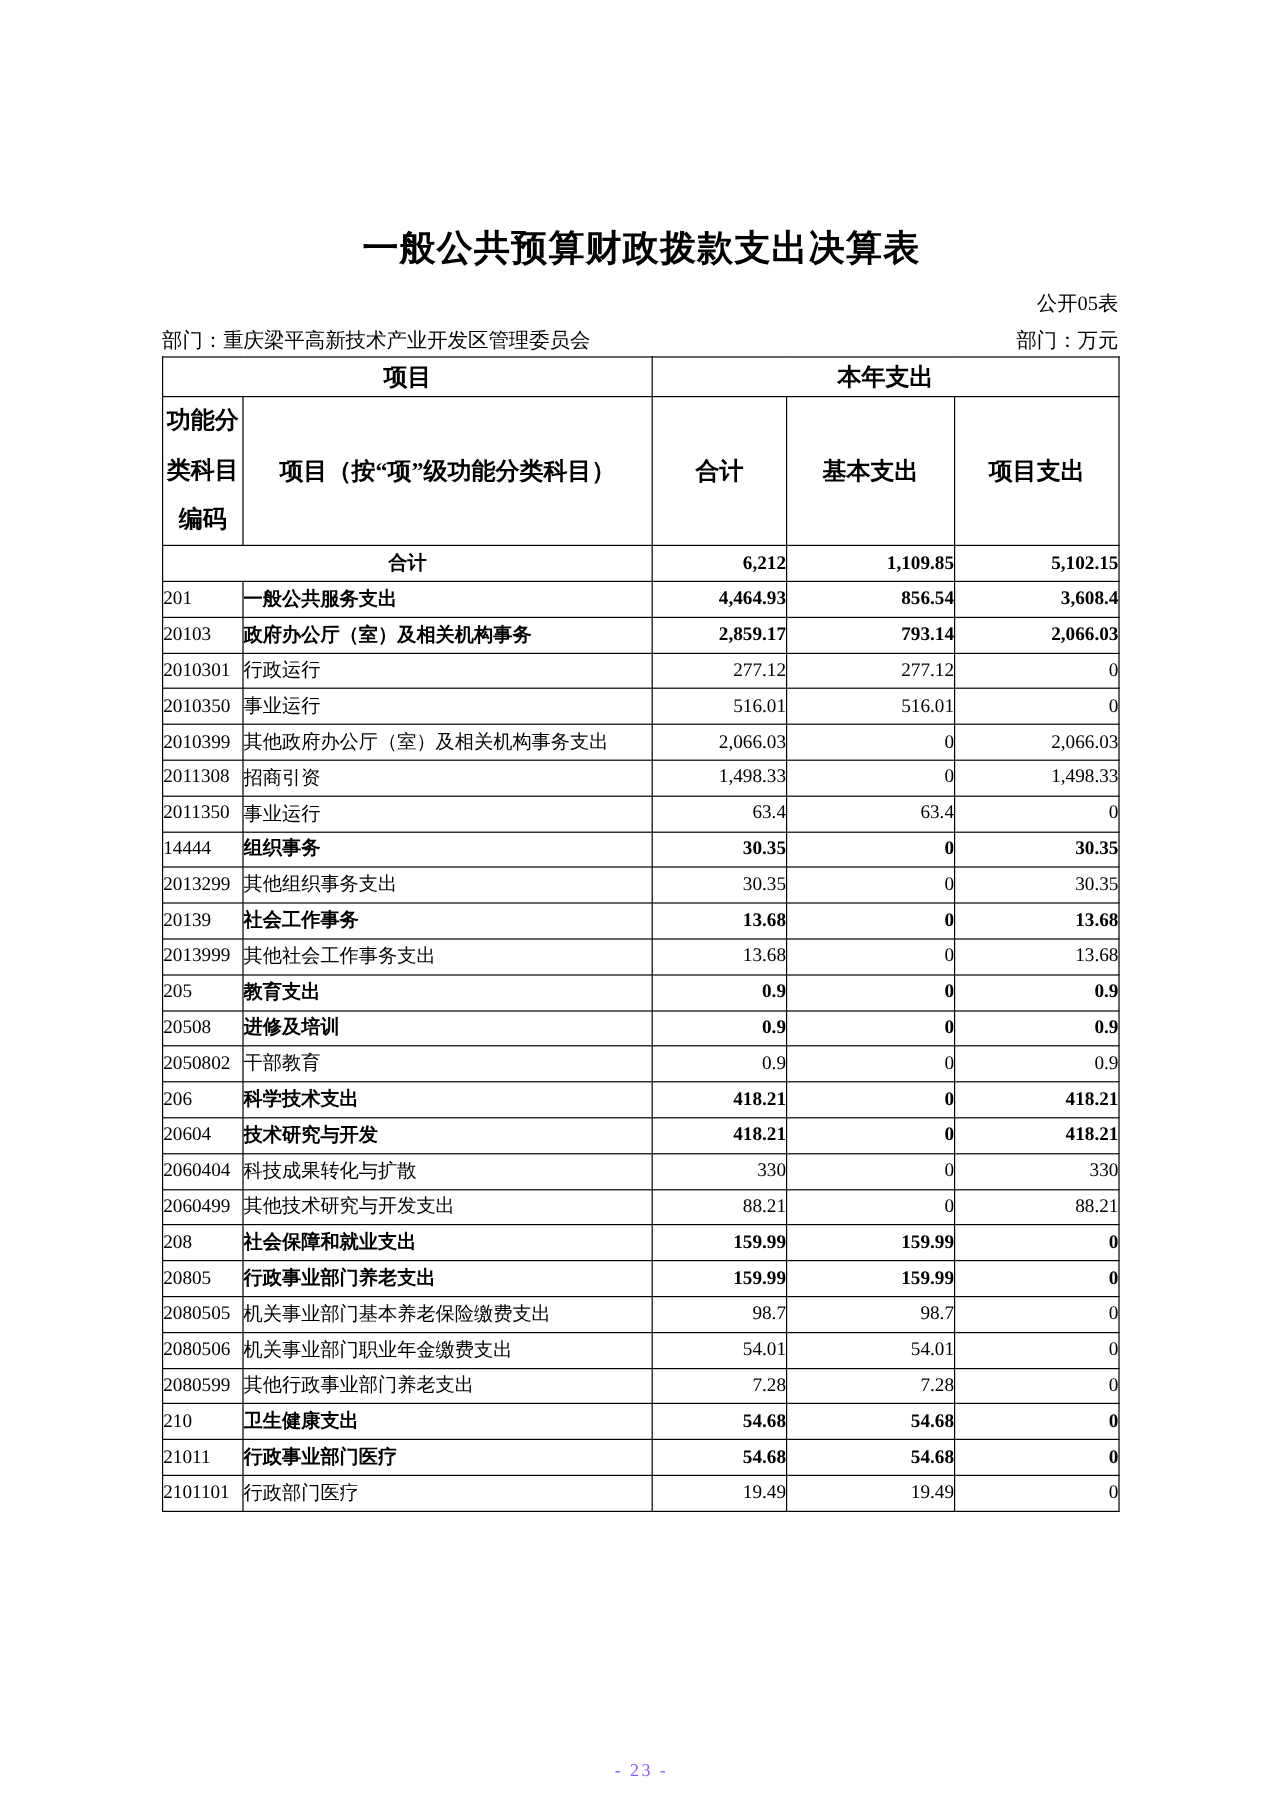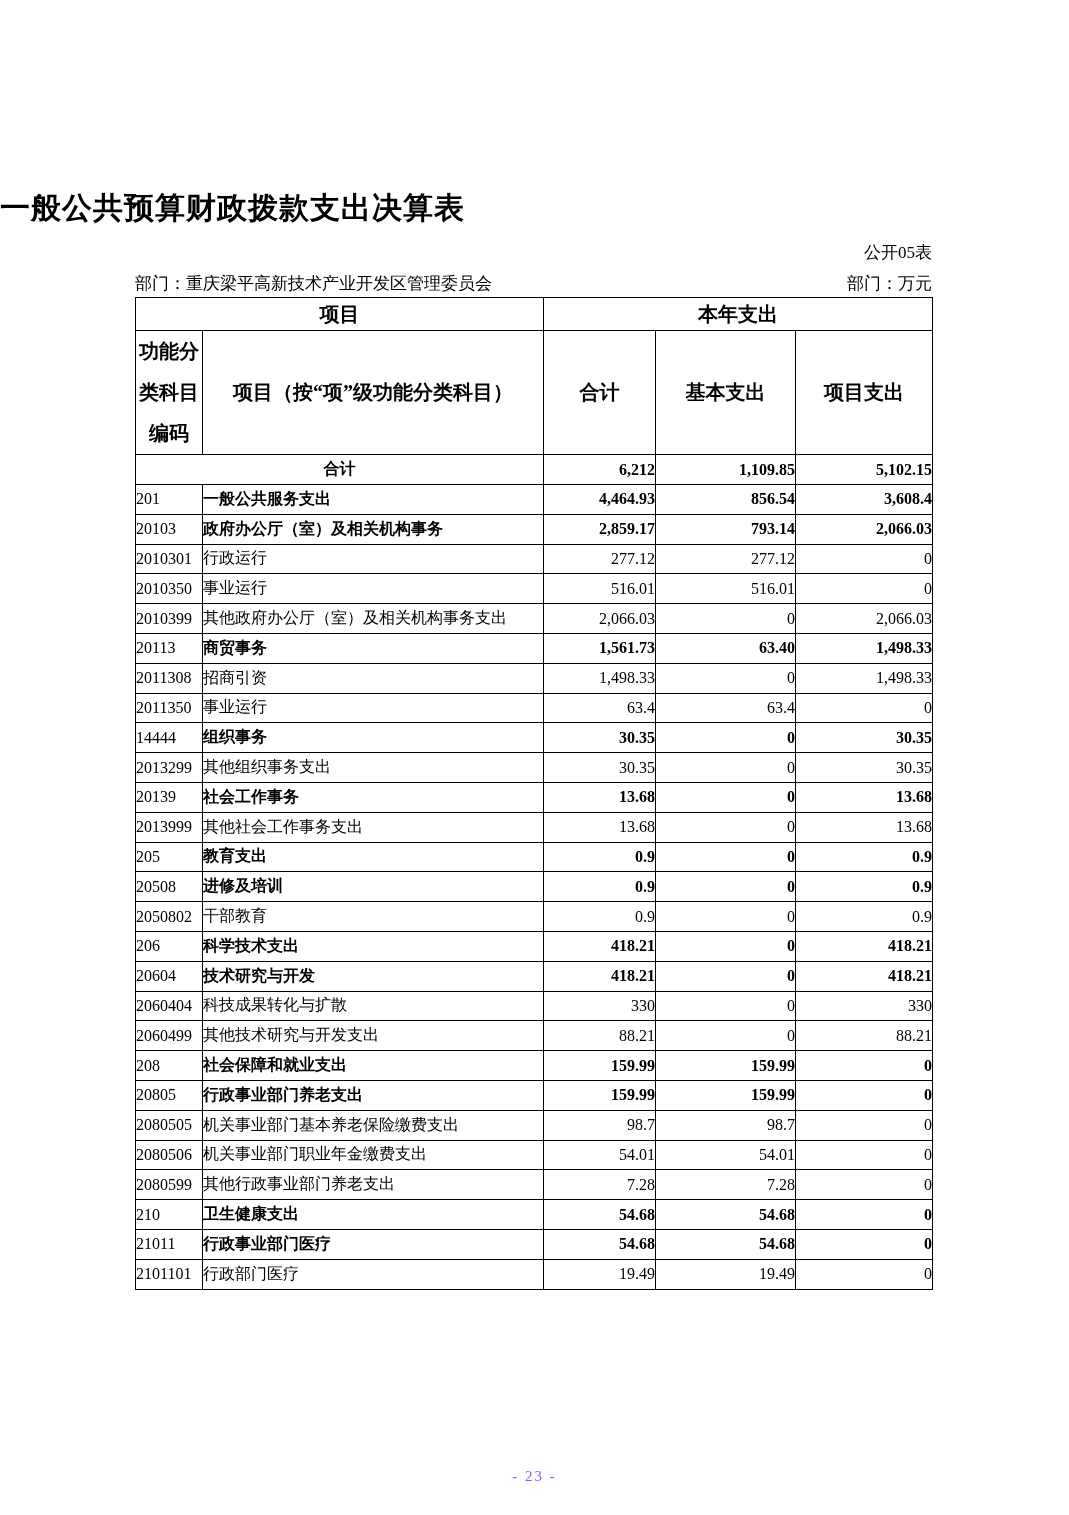--- a/index.html
+++ b/index.html
@@ -12,20 +12,21 @@
     color: #000000;
     font-family: "Liberation Serif", "DejaVu Serif", serif;
     overflow: hidden;
   }
   .content {
     margin-left: 135px;
     width: 797px;
   }
   .title {
     padding-top: 190px;
+    text-align: center;
     font-size: 30px;
     font-weight: bold;
     letter-spacing: 1px;
     line-height: 1.2;
   }
   .code-line {
     text-align: right;
     font-size: 17px;
     margin-top: 16px;
     line-height: 1.3;
@@ -151,27 +152,20 @@
             <td class="num">516.01</td>
             <td class="num">0</td>
           </tr>
           <tr>
             <td class="code">2010399</td>
             <td class="name">其他政府办公厅（室）及相关机构事务支出</td>
             <td class="num">2,066.03</td>
             <td class="num">0</td>
             <td class="num">2,066.03</td>
           </tr>
-          <tr class="bold">
-            <td class="code">20113</td>
-            <td class="name">商贸事务</td>
-            <td class="num">1,561.73</td>
-            <td class="num">63.40</td>
-            <td class="num">1,498.33</td>
-          </tr>
           <tr>
             <td class="code">2011308</td>
             <td class="name">招商引资</td>
             <td class="num">1,498.33</td>
             <td class="num">0</td>
             <td class="num">1,498.33</td>
           </tr>
           <tr>
             <td class="code">2011350</td>
             <td class="name">事业运行</td>

